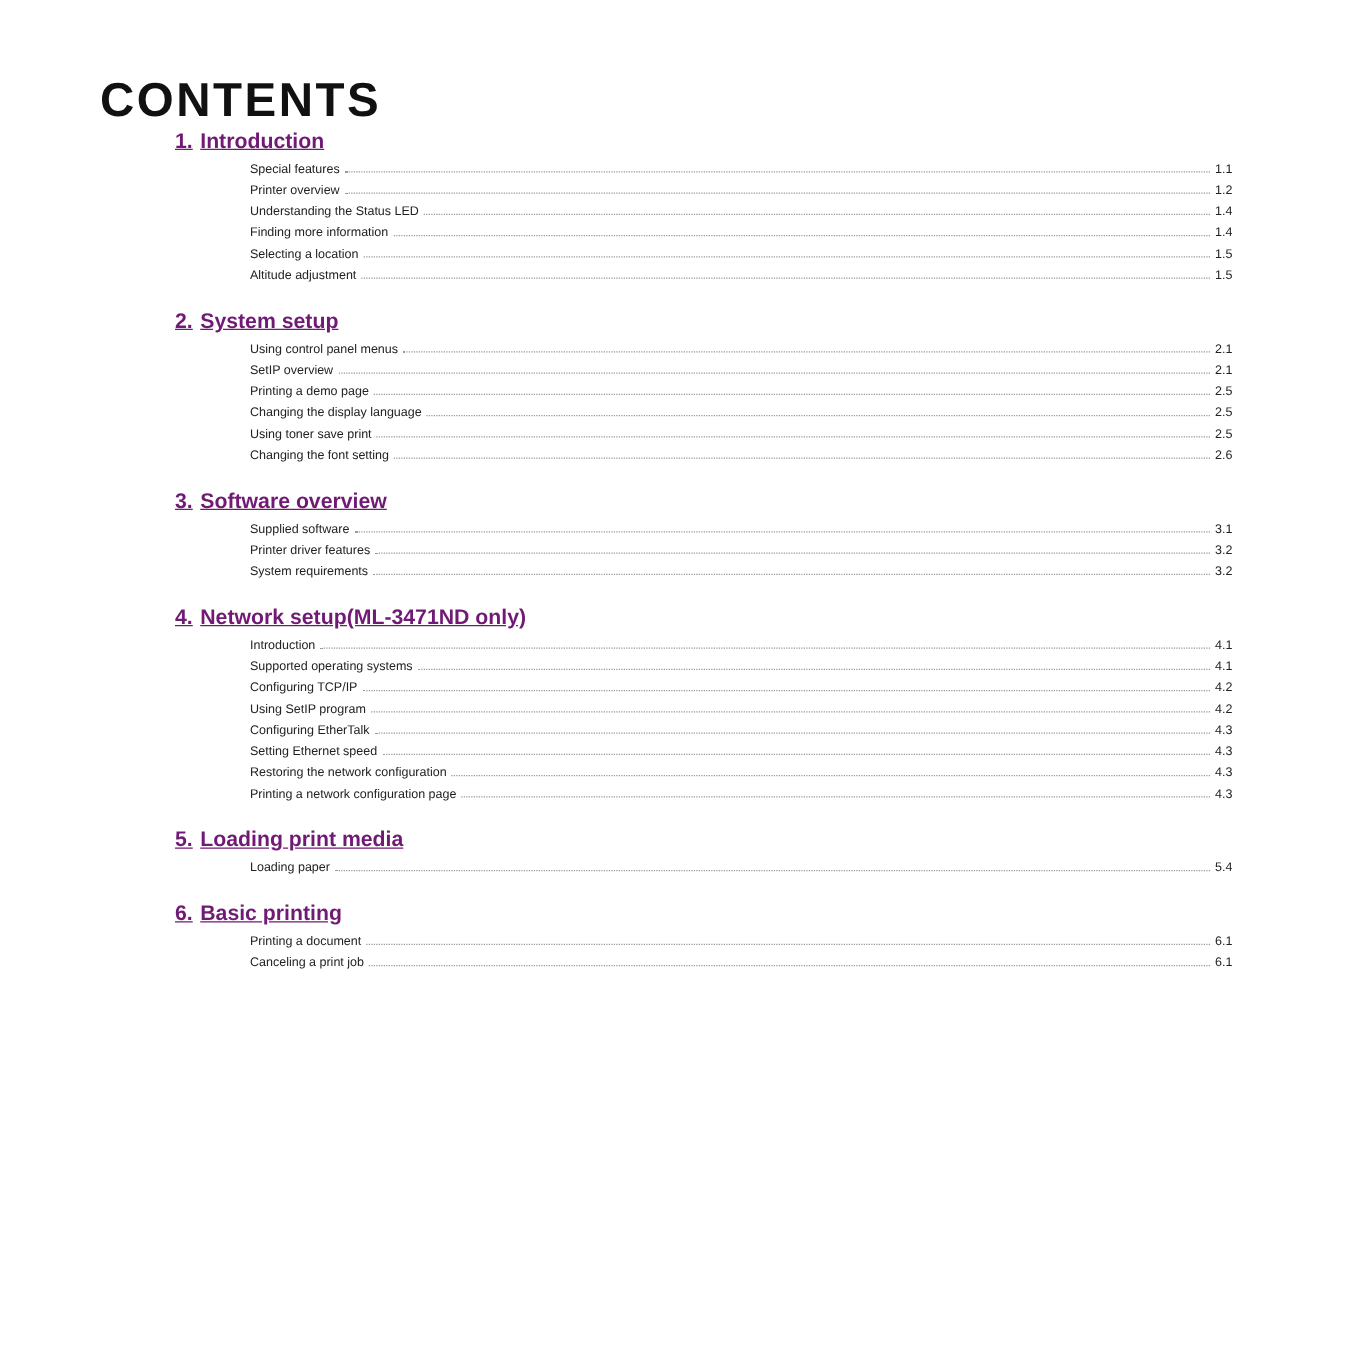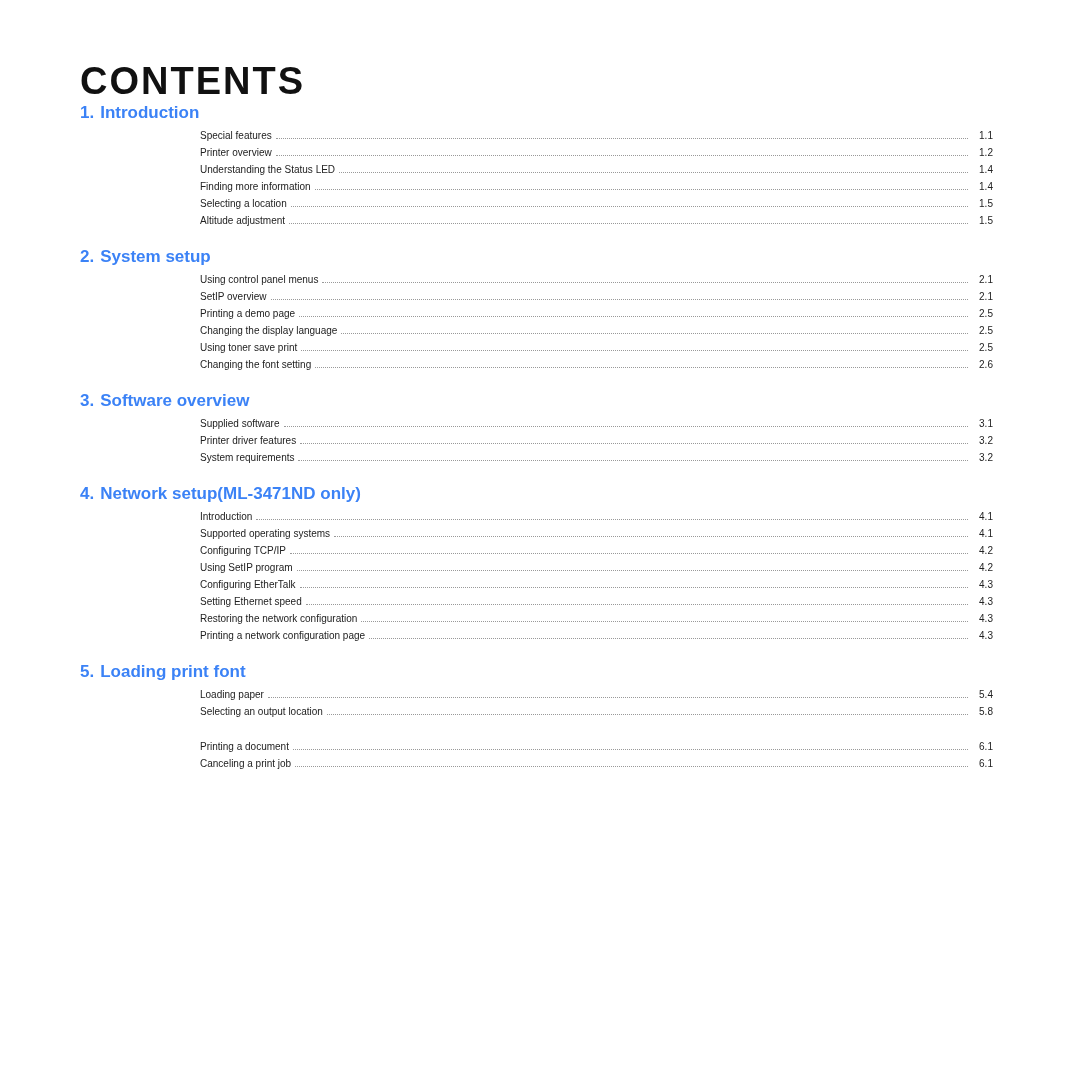--- a/index.html
+++ b/index.html
@@ -21,22 +21,24 @@
     }
     .page-title span.c-upper {
       font-size: 38px;
     }
     .toc-section {
       margin-bottom: 18px;
     }
     .section-heading {
       font-size: 17px;
       font-weight: 700;
-      color: #3b82f6;
+      color: #701a75;
       margin-bottom: 4px;
+      margin-left: 60px;
+      text-decoration: underline;
     }
     .section-heading .section-num {
       margin-right: 6px;
     }
     .toc-entries {
       margin-left: 120px;
     }
     .toc-entry {
       display: flex;
       align-items: baseline;
@@ -52,21 +54,21 @@
     .entry-dots {
       flex: 1;
       border-bottom: 1px dotted #999;
       margin: 0 4px 3px 4px;
       min-width: 10px;
     }
     .entry-page {
       white-space: nowrap;
       flex-shrink: 0;
       min-width: 28px;
-      text-align: center;
+      text-align: left;
     }
   </style>
 </head>
 <body>
 
 <div class="page-title">
   <span class="c-upper">Contents</span>
 </div>
 
 <div id="toc-container">
@@ -199,35 +201,31 @@
           <span class="entry-page">4.3</span>
         </div>
         <div class="toc-entry">
           <span class="entry-label">Printing a network configuration page</span>
           <span class="entry-dots"></span>
           <span class="entry-page">4.3</span>
         </div>
       </div>
     </div>
     <div class="toc-section">
-      <div class="section-heading"><span class="section-num">5.</span><span>Loading print font</span></div>
+      <div class="section-heading"><span class="section-num">5.</span><span>Loading print media</span></div>
       <div class="toc-entries">
         <div class="toc-entry">
           <span class="entry-label">Loading paper</span>
           <span class="entry-dots"></span>
           <span class="entry-page">5.4</span>
         </div>
-        <div class="toc-entry">
-          <span class="entry-label">Selecting an output location</span>
-          <span class="entry-dots"></span>
-          <span class="entry-page">5.8</span>
-        </div>
-      </div>
-    </div>
-    <div class="toc-section">
+      </div>
+    </div>
+    <div class="toc-section">
+      <div class="section-heading"><span class="section-num">6.</span><span>Basic printing</span></div>
       <div class="toc-entries">
         <div class="toc-entry">
           <span class="entry-label">Printing a document</span>
           <span class="entry-dots"></span>
           <span class="entry-page">6.1</span>
         </div>
         <div class="toc-entry">
           <span class="entry-label">Canceling a print job</span>
           <span class="entry-dots"></span>
           <span class="entry-page">6.1</span>

